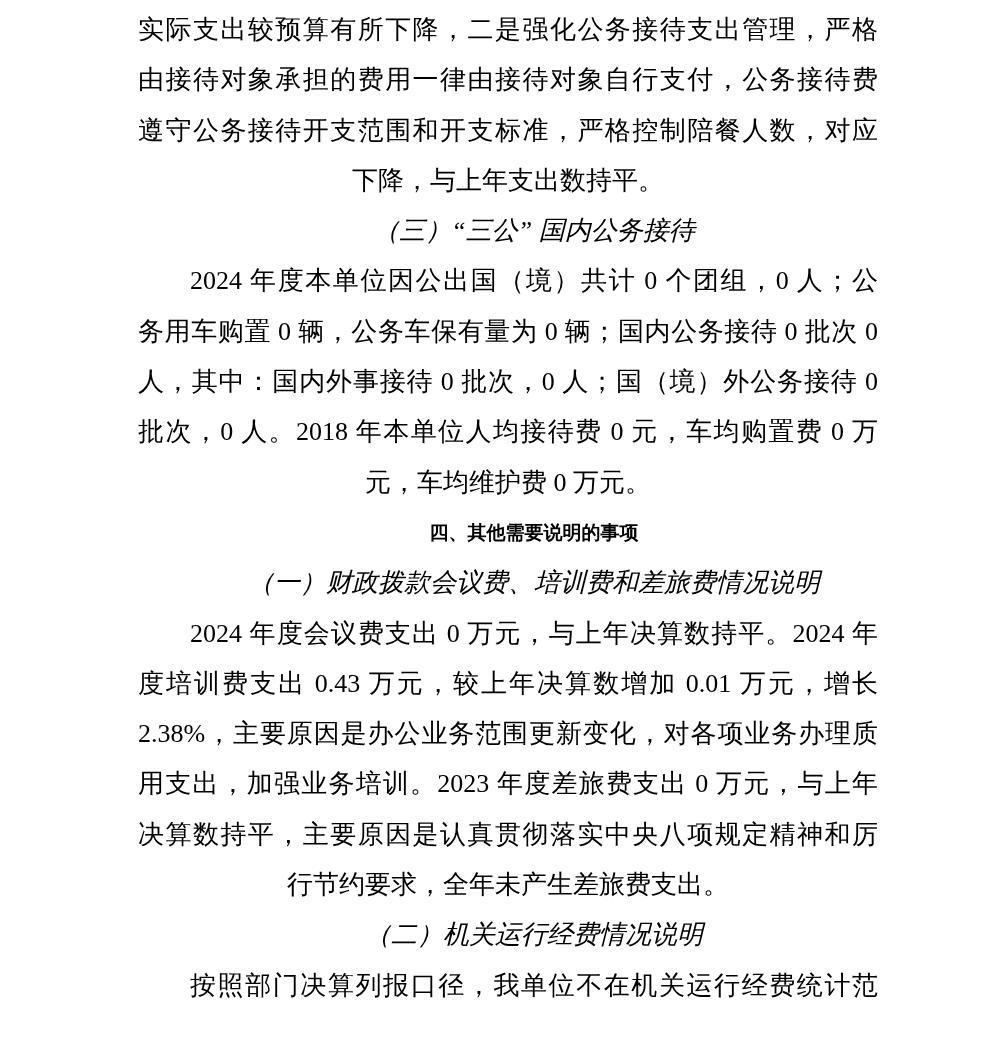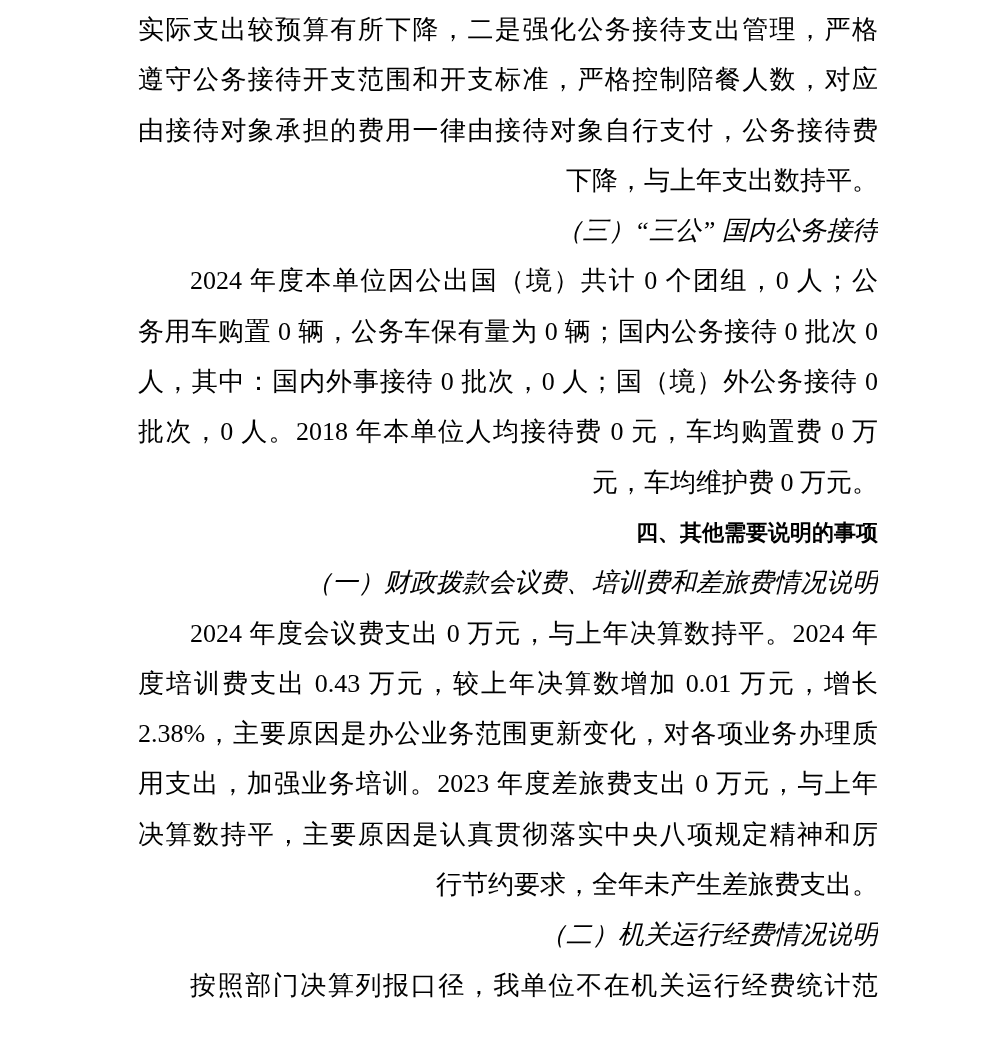--- a/index.html
+++ b/index.html
@@ -21,21 +21,21 @@
     left: 138px;
     top: 5px;
     width: 740px;
   }
   .line {
     height: 50.3px;
     line-height: 50.3px;
     font-size: 26px;
     overflow: hidden;
     word-break: keep-all;
-    text-align: right;
+    text-align: center;
     color: #000000;
   }
   .line.justify {
     text-align: justify;
     text-align-last: justify;
   }
   .line.indent {
     text-indent: 52px;
   }
   .line.style-body {
@@ -43,31 +43,31 @@
     font-weight: 400;
   }
   .line.style-subheading {
     font-family: "Liberation Serif", serif;
     font-style: italic; 
     font-weight: 400;
   }
   .line.style-heading {
     font-family: "Liberation Sans", sans-serif;
     font-weight: 700;
-    font-size: 22px;
+    font-size: 19px;
   }
 </style>
 </head>
 <body>
 
 <div class="page" style="background: rgb(255, 255, 255); color: rgb(0, 0, 0);">
   <div class="text-block" id="text-block">
       <div class="line style-body justify">实际支出较预算有所下降，二是强化公务接待支出管理，严格</div>
+      <div class="line style-body justify">由接待对象承担的费用一律由接待对象自行支付，公务接待费</div>
       <div class="line style-body justify">遵守公务接待开支范围和开支标准，严格控制陪餐人数，对应</div>
-      <div class="line style-body justify">由接待对象承担的费用一律由接待对象自行支付，公务接待费</div>
       <div class="line style-body">下降，与上年支出数持平。</div>
       <div class="line style-subheading indent">（三）“三公” 国内公务接待</div>
       <div class="line style-body indent justify">2024 年度本单位因公出国（境）共计 0 个团组，0 人；公</div>
       <div class="line style-body justify">务用车购置 0 辆，公务车保有量为 0 辆；国内公务接待 0 批次 0</div>
       <div class="line style-body justify">人，其中：国内外事接待 0 批次，0 人；国（境）外公务接待 0</div>
       <div class="line style-body justify">批次，0 人。2018 年本单位人均接待费 0 元，车均购置费 0 万</div>
       <div class="line style-body">元，车均维护费 0 万元。</div>
       <div class="line style-heading indent">四、其他需要说明的事项</div>
       <div class="line style-subheading indent">（一）财政拨款会议费、培训费和差旅费情况说明</div>
       <div class="line style-body indent justify">2024 年度会议费支出 0 万元，与上年决算数持平。2024 年</div>

